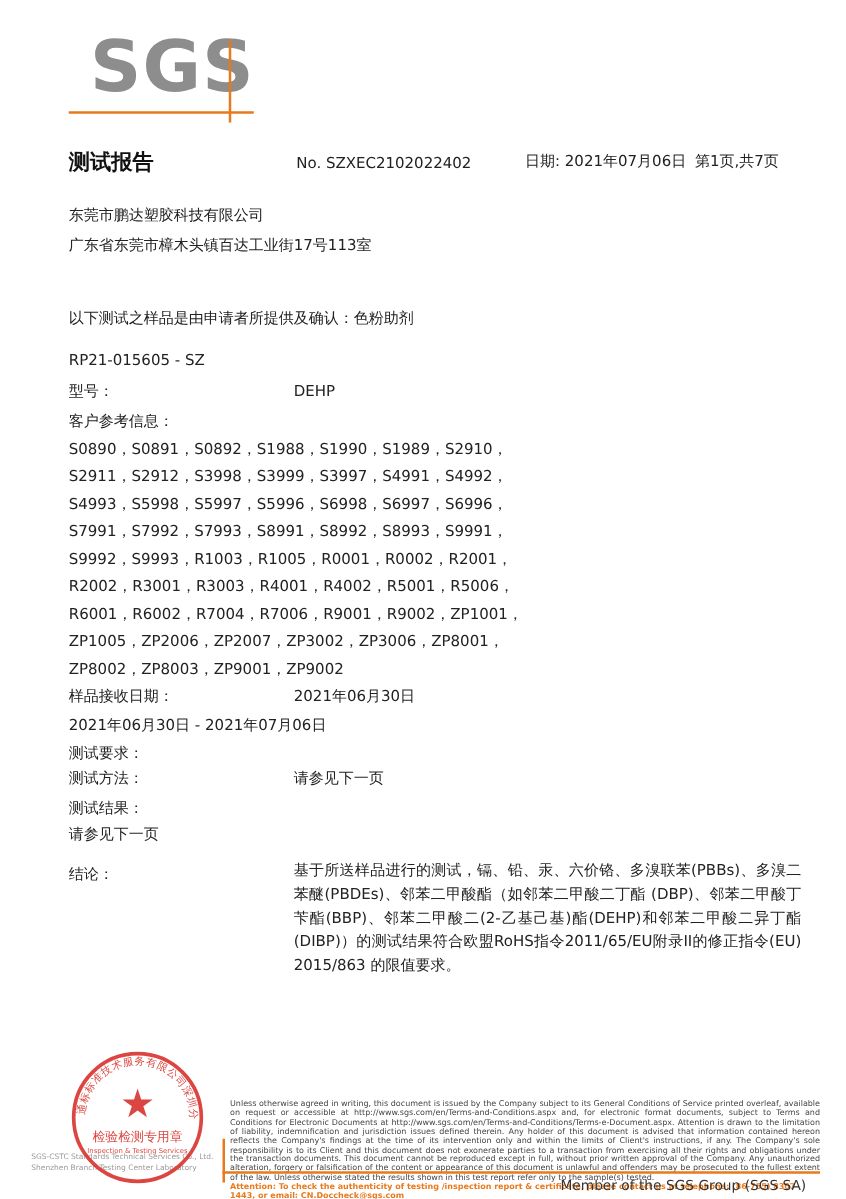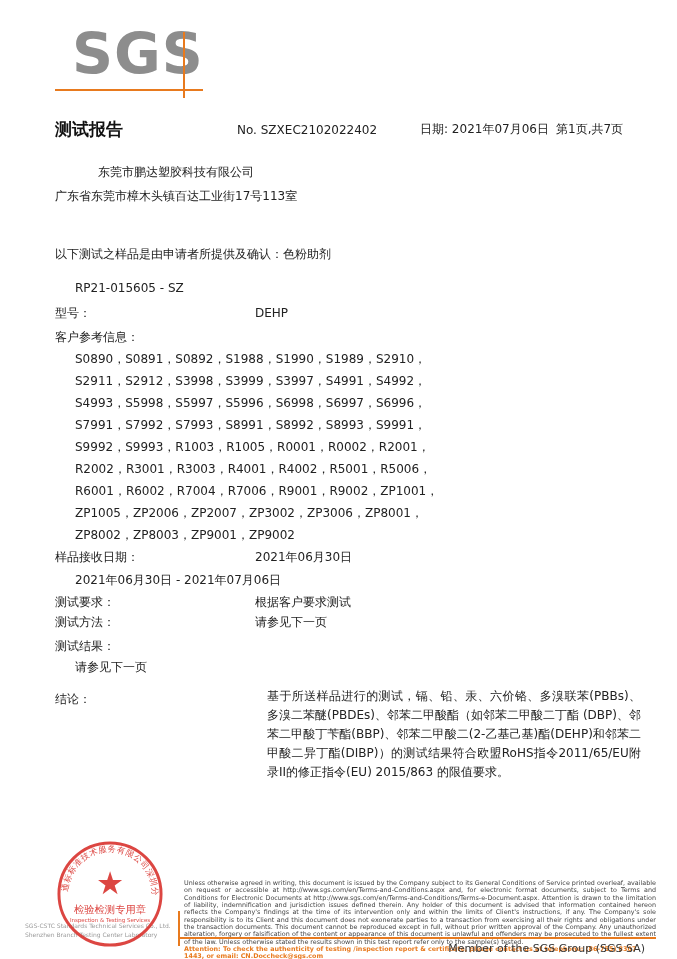--- a/index.html
+++ b/index.html
@@ -14,32 +14,32 @@
   }
   .logo-hline{position:absolute;left:55px;top:89px;width:148px;height:2px;background:#e87a1e;}
   .logo-vline{position:absolute;left:183px;top:32px;width:2px;height:66px;background:#e87a1e;}
   
   .header-row{position:absolute;left:55px;top:118px;width:590px;display:flex;align-items:center;}
   .title{font-size:17px;font-weight:700;width:182px;color:#111;}
   .report-no{font-size:12px;width:183px;}
   .report-date{font-size:12px;width:136px;}
   .page-info{font-size:12px;}
   
-  .applicant{position:absolute;left:55px;top:160px;font-size:12px;line-height:24px;text-align:center;}
+  .applicant{position:absolute;left:55px;top:160px;font-size:12px;line-height:24px;}
   
   .body{position:absolute;left:55px;top:246px;width:586px;font-size:12px;}
   .intro{margin-bottom:13px;}
   .row{display:flex;line-height:25px;}
   .row .lbl{width:180px;flex:none;}
-  .row .val{flex:1;margin-left:20px;}
+  .row .val{flex:1;}
   .ref-lines{line-height:22px;flex-direction:column;}
   .row-tight{line-height:23px;}
   .row-tighter{line-height:20px;}
   .row-result{margin-top:4px;line-height:21px;flex-direction:column;}
-  .row-conclusion{margin-top:9px;gap:12px;}
+  .row-conclusion{margin-top:9px;}
   .row-conclusion .val{line-height:19px;text-align:justify;}
   
   .footer-company{
     position:absolute;left:25px;top:921px;width:170px;
     font-size:6px;line-height:9px;color:#9a9a9a;
   }
   .stamp{position:absolute;left:56px;top:840px;opacity:.9;}
   .footer-right{position:absolute;left:184px;top:880px;width:472px;}
   .legal{font-size:6.4px;line-height:7.35px;color:#444;text-align:justify;}
   .attention{font-size:6.4px;line-height:7.35px;color:#e87a1e;font-weight:700;margin-top:0;}
@@ -104,21 +104,20 @@
       <div class="lbl">样品接收日期：</div>
       <div class="val">2021年06月30日</div>
     </div>
 
     <div class="row row-tight">
       <div class="val">2021年06月30日 - 2021年07月06日</div>
     </div>
 
     <div class="row row-tighter">
       <div class="lbl">测试要求：</div>
-      <div class="val">根据客户要求测试</div>
     </div>
 
     <div class="row row-tighter">
       <div class="lbl">测试方法：</div>
       <div class="val">请参见下一页</div>
     </div>
 
     <div class="row row-result">
       <div class="lbl">测试结果：</div>
       <div class="val">请参见下一页</div>

